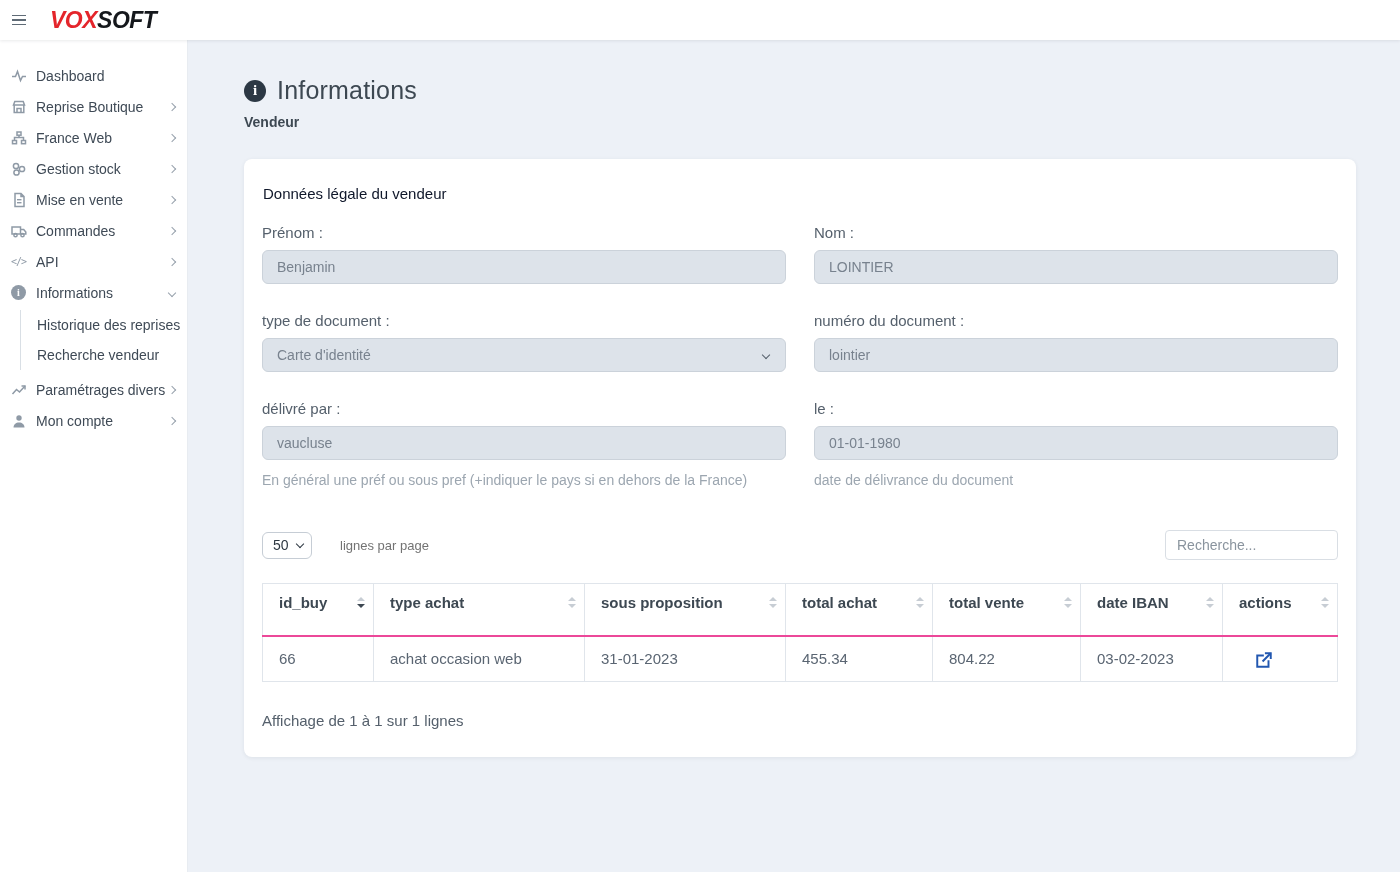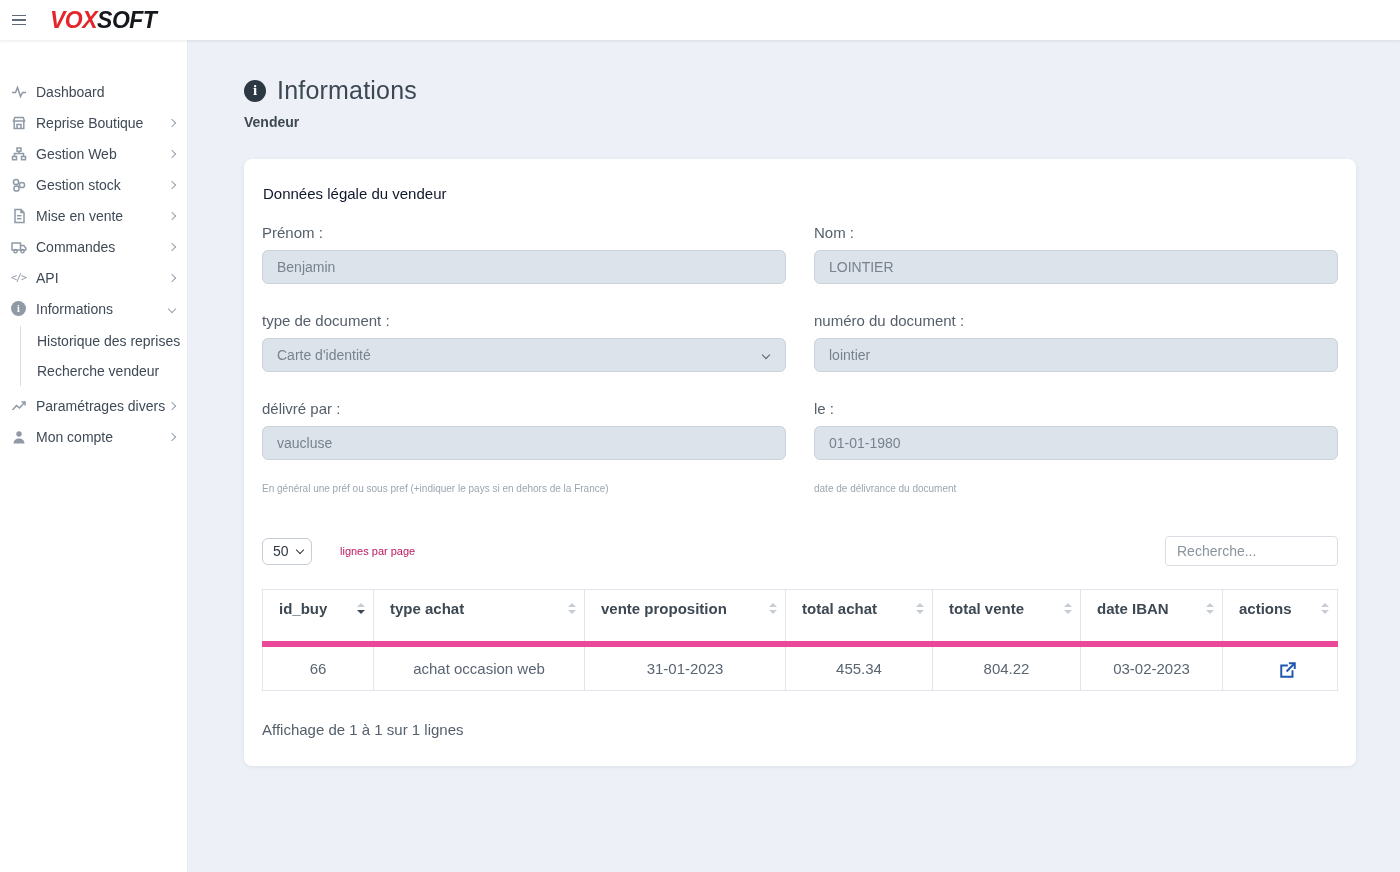--- a/index.html
+++ b/index.html
@@ -8,21 +8,21 @@
   
   .topbar { height:40px; background:#fff; display:flex; align-items:center; box-shadow:0 1px 3px rgba(40,50,60,.10); position:relative; z-index:5; }
   .hamburger { width:38px; height:40px; display:flex; flex-direction:column; justify-content:center; align-items:center; gap:3px; cursor:pointer; }
   .hamburger span { display:block; width:14px; height:1.5px; background:#5f6b76; }
   .logo { font-style:italic; font-weight:bold; font-size:23px; letter-spacing:-0.5px; margin-left:12px; user-select:none; }
   .logo .logo-red { color:#e4252b; }
   .logo .logo-dark { color:#15181c; }
 
   
   .layout { display:flex; height:832px; }
-  .sidebar { width:188px; background:#fff; border-right:1px solid #e8ecf1; padding-top:36px; flex:none; }
+  .sidebar { width:188px; background:#fff; border-right:1px solid #e8ecf1; padding-top:20px; flex:none; }
   .side-item { display:flex; align-items:center; height:31px; padding:0 12px 0 10px; color:#3f4a56; font-size:14px; cursor:pointer; text-decoration:none; }
   .s-icon { width:17px; height:17px; margin-right:9px; color:#8f9aa6; display:flex; align-items:center; justify-content:center; flex:none; }
   .s-icon svg { display:block; }
   .s-label { flex:1; white-space:nowrap; }
   .chev { width:6px; height:6px; border-right:1.5px solid #97a1ac; border-bottom:1.5px solid #97a1ac; display:inline-block; flex:none; }
   .chev-right { transform:rotate(-45deg); }
   .chev-down { transform:rotate(45deg); }
   .api-glyph { font-family:"DejaVu Sans Mono", monospace; font-size:10px; color:#8f9aa6; letter-spacing:-1px; }
   .info-dot { width:15px; height:15px; border-radius:50%; background:#8f9aa6; color:#fff; font-size:10px; font-weight:bold; font-family:"Liberation Serif", serif; display:flex; align-items:center; justify-content:center; }
   .submenu { margin:2px 0 4px 20px; border-left:1px solid #d9dfe5; }
@@ -36,36 +36,36 @@
   .subtitle { margin-top:9px; font-size:14px; font-weight:bold; color:#3d4852; }
 
   
   .card { margin-top:29px; background:#fff; border-radius:8px; box-shadow:0 1px 4px rgba(40,50,60,.08); padding:26px 18px 28px 18px; }
   .card-title { font-size:15px; color:#0f172a; margin-bottom:22px; padding-left:1px; }
   .form-grid { display:grid; grid-template-columns:1fr 1fr; column-gap:19px; row-gap:24px;gap:28px; }
   .field label { display:block; font-size:15px; color:#55606c; margin-bottom:9px; }
   .field input.ctl, .fake-select { width:100%; height:34px; background:#dde3ea; border:1px solid #cbd2da; border-radius:6px; padding:4px 14px; font-size:14px; color:#78828e; font-family:"Liberation Sans", sans-serif; }
   .fake-select { display:flex; align-items:center; justify-content:space-between; cursor:pointer; }
   .fake-select .chev { border-color:#55606c; margin-right:2px; }
-  .hint { margin-top:23px; font-size:10px; color:#9ca6b0; }
+  .hint { margin-top:12px; font-size:14px; color:#9ca6b0; }
 
   
   .table-controls { margin-top:42px; display:flex; align-items:center; justify-content:space-between; }
   .tc-left { display:flex; align-items:center; gap:28px; }
   .select-sm { height:27px; min-width:50px; background:#fff; border:1px solid #c6cdd5; border-radius:6px; display:flex; align-items:center; gap:8px; padding:0 8px 0 10px; font-size:14px; color:#2e3842; cursor:pointer; }
   .select-sm .chev { border-color:#2e3842; margin-top:-2px; }
-  .controls-label { font-size:11px; color:#be185d; }
+  .controls-label { font-size:13px; color:#737373; }
   .search { width:173px; height:30px; background:#fff; border:1px solid #d9dee4; border-radius:4px; padding:0 11px; font-size:14px; color:#55606c; font-family:"Liberation Sans", sans-serif; }
   .search::placeholder { color:#8a949e; }
 
   
   table { width:100%; border-collapse:collapse; margin-top:23px; }
   th, td { border:1px solid #e0e5eb; text-align:left; font-size:15px; }
-  th { color:#3d4852; font-weight:bold; padding:10px 8px 24px 16px; border-bottom:6px solid #ec4899; }
-  td { color:#5a6572; padding:13px 16px; height:45px;text-align:center; }
+  th { color:#3d4852; font-weight:bold; padding:10px 8px 24px 16px; border-bottom:2px solid #ec4899; }
+  td { color:#5a6572; padding:13px 16px; height:45px; }
   .th-inner { display:flex; align-items:center; justify-content:space-between; }
   .sort { display:flex; flex-direction:column; gap:3px; margin-left:6px; }
   .caret { width:0; height:0; border-left:4px solid transparent; border-right:4px solid transparent; display:block; }
   .caret.up { border-bottom:4px solid #c7cdd4; }
   .caret.down { border-top:4px solid #c7cdd4; }
   .caret.down.active { border-top-color:#3d4852; }
   .action-cell { padding:13px 16px 8px 32px; }
   .action-link { display:inline-block; cursor:pointer; line-height:0; }
   .table-footer { margin-top:30px; font-size:15px; color:#55606c; }
 </style>
@@ -106,21 +106,21 @@
     </a>
     <a class="side-item">
       <span class="s-icon">
         <svg width="16" height="16" viewBox="0 0 16 16" fill="none" stroke="#8f9aa6" stroke-width="1.5">
             <rect x="6" y="2" width="4" height="3.2"></rect>
             <rect x="1.5" y="10.5" width="4" height="3.2"></rect>
             <rect x="10.5" y="10.5" width="4" height="3.2"></rect>
             <path d="M8 5.2 v2.3 M3.5 10.5 V7.5 h9 v3"></path>
           </svg>
       </span>
-      <span class="s-label">Gestion Web</span>
+      <span class="s-label">France Web</span>
       <span class="chev chev-right"></span>
     </a>
     <a class="side-item">
       <span class="s-icon">
         <svg width="16" height="16" viewBox="0 0 16 16" fill="none" stroke="#8f9aa6" stroke-width="1.5">
             <circle cx="5" cy="5" r="2.6"></circle>
             <circle cx="11" cy="8" r="2.6"></circle>
             <circle cx="5.5" cy="11.5" r="2.6"></circle>
           </svg>
       </span>
@@ -274,21 +274,21 @@
                 <div class="th-inner">
                   <span>type achat</span>
                   <span class="sort">
                     <i class="caret up"></i>
                     <i class="caret down"></i>
                   </span>
                 </div>
               </th>
             <th>
                 <div class="th-inner">
-                  <span>vente proposition</span>
+                  <span>sous proposition</span>
                   <span class="sort">
                     <i class="caret up"></i>
                     <i class="caret down"></i>
                   </span>
                 </div>
               </th>
             <th>
                 <div class="th-inner">
                   <span>total achat</span>
                   <span class="sort">

